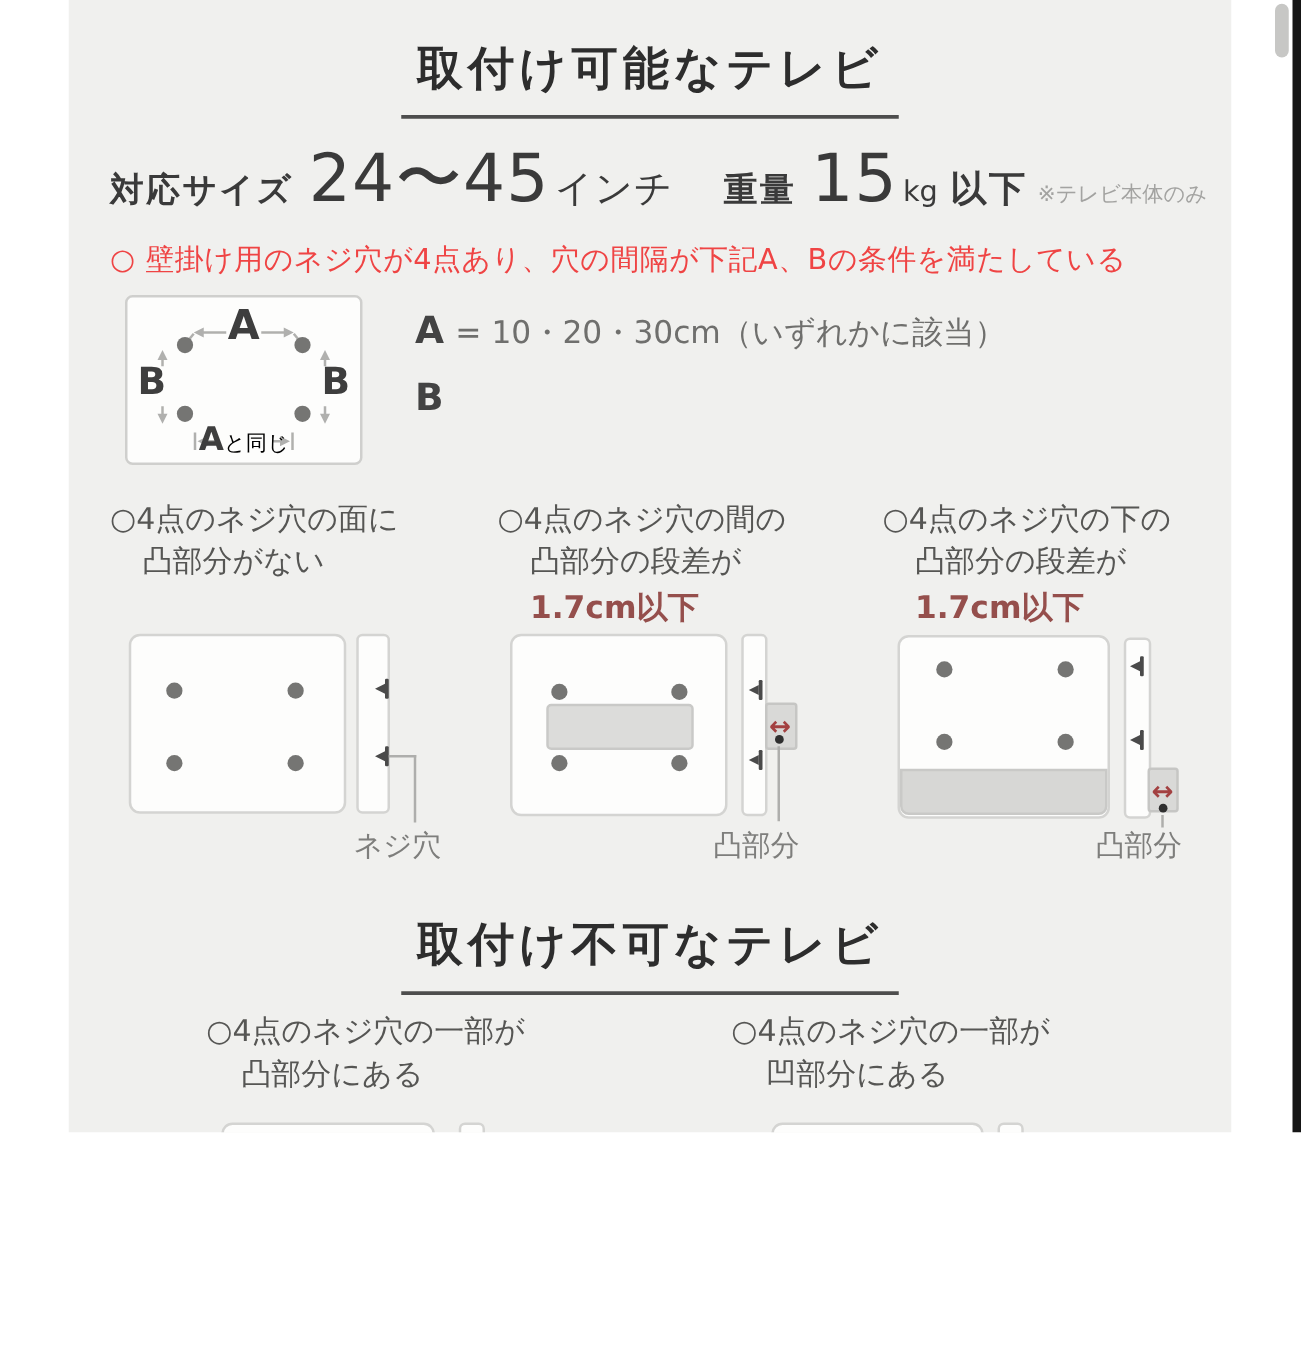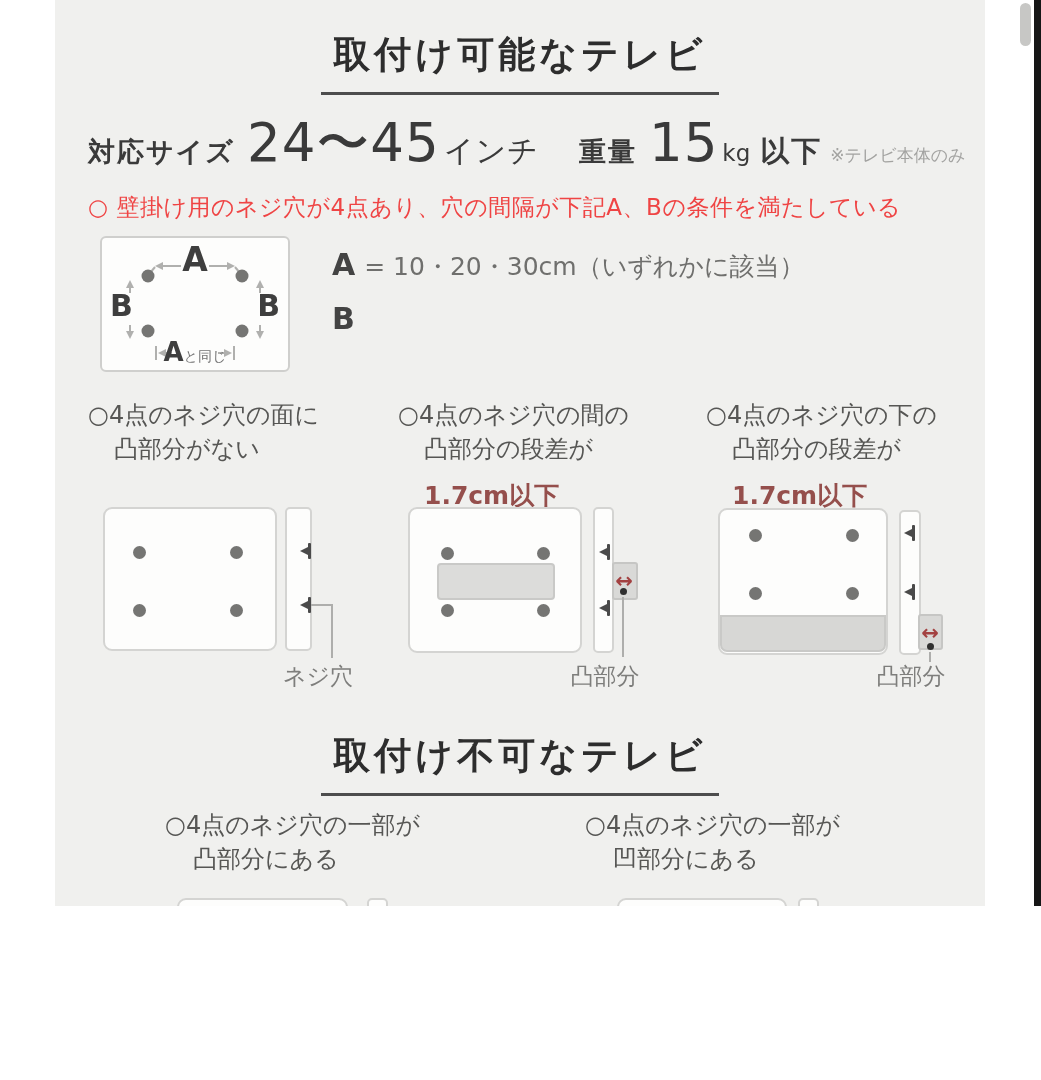--- a/index.html
+++ b/index.html
@@ -24,29 +24,29 @@
 
   .cond-line{position:absolute;left:88px;top:192px;font-size:23px;color:#ef4444;letter-spacing:0.5px;}
 
   .ref-box{position:absolute;left:100px;top:236px;width:190px;height:136px;background:#fdfdfc;
            border:2px solid #cfcfcd;border-radius:6px;box-sizing:border-box;}
   .ref-a{position:absolute;left:0;right:0;top:2px;text-align:center;font-size:33px;font-weight:bold;color:#3e3e3e;}
   .ref-b{position:absolute;top:50px;font-size:30px;font-weight:bold;color:#3e3e3e;}
   .ref-b.bl{left:8px;} .ref-b.br{right:8px;}
   .ref-bottom{position:absolute;left:0;right:0;top:99px;text-align:center;}
   .ref-ba{font-size:26px;font-weight:bold;color:#3e3e3e;}
-  .ref-bs{font-size:14px;color:#737373;}
+  .ref-bs{font-size:17px;color:#000000;}
 
   .eq{position:absolute;display:flex;align-items:baseline;}
   .eq-label{font-size:30px;font-weight:bold;color:#434343;margin-right:9px;}
   .eq-text{font-size:25px;color:#6f6f6d;}
 
   .cond-col{position:absolute;font-size:24px;color:#565654;line-height:34px;}
   .cond-l2{padding-left:26px;}
-  .cond-hl{padding-left:26px;font-size:25px;font-weight:bold;color:#954f4c;margin-top:13px;}
+  .cond-hl{padding-left:26px;font-size:25px;font-weight:bold;color:#954f4c;margin-top:3px;}
 
   .panel{position:absolute;background:#fdfdfc;border:2px solid #d4d4d2;border-radius:9px;box-sizing:border-box;}
   .sidepanel{position:absolute;background:#fdfdfc;border:2px solid #d4d4d2;border-radius:5px;box-sizing:border-box;}
   .dot{position:absolute;width:13px;height:13px;border-radius:50%;background:#757573;}
   .graybar{position:absolute;background:#dcdcda;border:2px solid #c9c9c7;border-radius:4px;box-sizing:border-box;}
   .bottombar{position:absolute;background:#d7d7d5;border:2px solid #c9c9c7;border-radius:0 0 7px 7px;box-sizing:border-box;}
   .bump{position:absolute;background:#d9d9d7;border:2px solid #c6c6c4;border-radius:3px;box-sizing:border-box;}
   .notch{position:absolute;background:#f0f0ee;border-left:2px solid #d4d4d2;border-top:2px solid #d4d4d2;
          border-bottom:2px solid #d4d4d2;box-sizing:border-box;}
 

